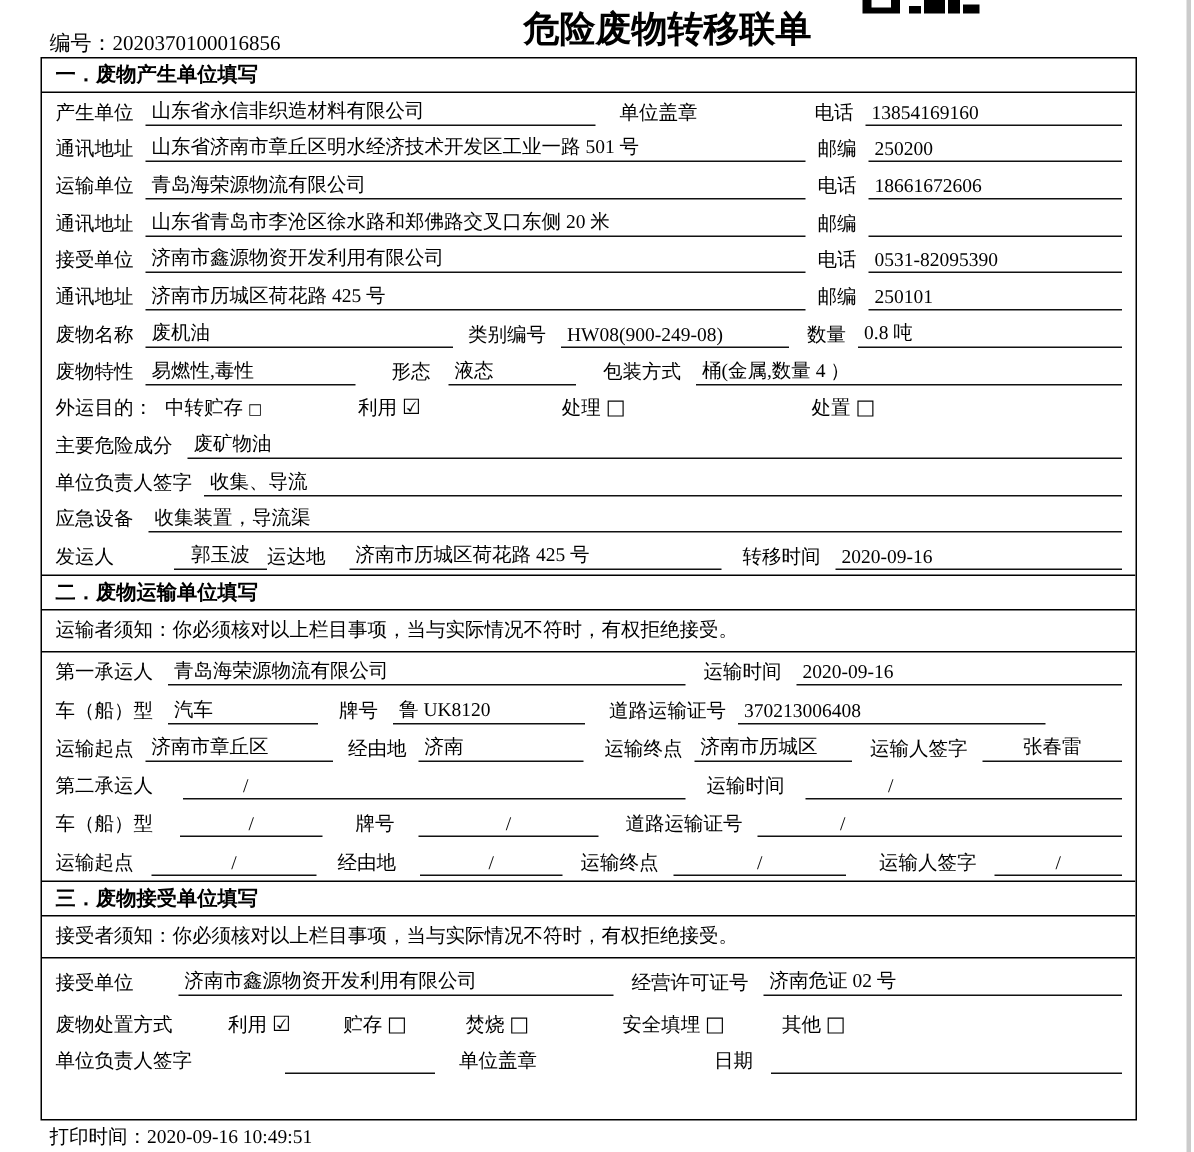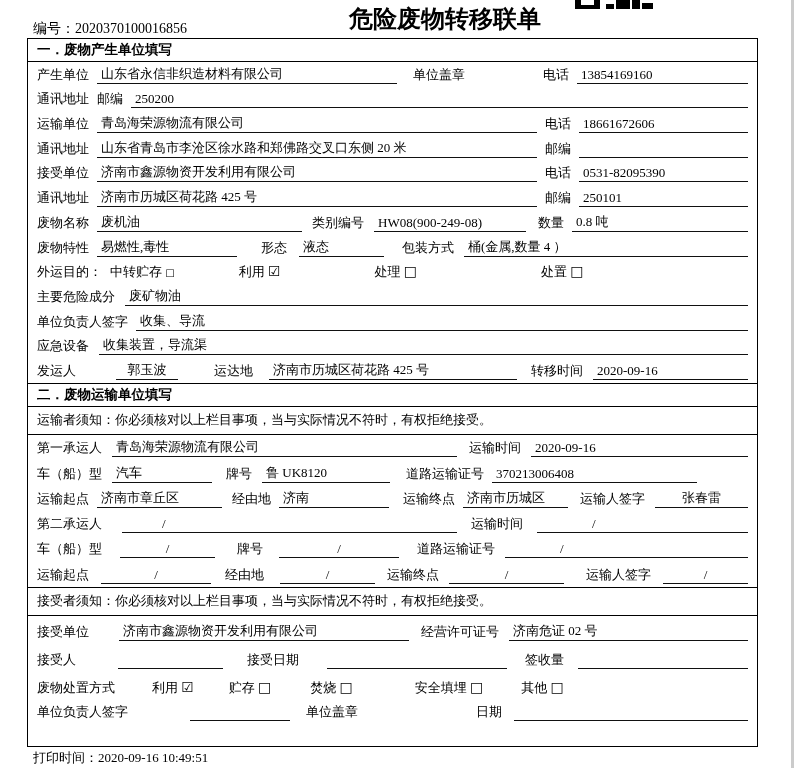--- a/index.html
+++ b/index.html
@@ -69,20 +69,21 @@
       <div class="row">
         <span class="l">产生单位</span>
         <span class="u" style="width:300px;margin-left:8px;">山东省永信非织造材料有限公司</span>
         <span class="l" style="margin-left:16px;">单位盖章</span>
         <span class="l" style="margin-left:78px;">电话</span>
         <span class="u fill" style="margin-left:8px;">13854169160</span>
       </div>
 
       <div class="row">
         <span class="l">通讯地址</span>
+        <span class="u" style="width:440px;margin-left:8px;">山东省济南市章丘区明水经济技术开发区工业一路 501 号</span>
         <span class="l" style="margin-left:8px;">邮编</span>
         <span class="u fill" style="margin-left:8px;">250200</span>
       </div>
 
       <div class="row">
         <span class="l">运输单位</span>
         <span class="u" style="width:440px;margin-left:8px;">青岛海荣源物流有限公司</span>
         <span class="l" style="margin-left:8px;">电话</span>
         <span class="u fill" style="margin-left:8px;">18661672606</span>
       </div>
@@ -157,21 +158,21 @@
       </div>
 
       <div class="row">
         <span class="l">应急设备</span>
         <span class="u fill" style="margin-left:10px;">收集装置，导流渠</span>
       </div>
 
       <div class="row">
         <span class="l">发运人</span>
         <span class="u c" style="width:62px;margin-left:40px;">郭玉波</span>
-        <span class="l" style="margin-left:36px;">运达地</span>
+        <span class="l" style="">运达地</span>
         <span class="u" style="width:248px;margin-left:16px;">济南市历城区荷花路 425 号</span>
         <span class="l" style="margin-left:14px;">转移时间</span>
         <span class="u fill" style="margin-left:10px;">2020-09-16</span>
       </div>
     </div>
 
     <div class="section s2">
       <div class="sec-h">二．废物运输单位填写</div>
       <div class="notice">运输者须知：你必须核对以上栏目事项，当与实际情况不符时，有权拒绝接受。</div>
 
@@ -224,37 +225,30 @@
         <span class="l" style="margin-left:14px;">经由地</span>
         <span class="u c" style="width:95px;margin-left:16px;">/</span>
         <span class="l" style="margin-left:12px;">运输终点</span>
         <span class="u c" style="width:115px;margin-left:10px;">/</span>
         <span class="l" style="margin-left:22px;">运输人签字</span>
         <span class="u fill c" style="margin-left:12px;">/</span>
       </div>
     </div>
 
     <div class="section s3">
+      <div class="sec-h">三．废物接受单位填写</div>
       <div class="notice">接受者须知：你必须核对以上栏目事项，当与实际情况不符时，有权拒绝接受。</div>
 
       <div class="row">
         <span class="l">接受单位</span>
         <span class="u" style="width:290px;margin-left:30px;">济南市鑫源物资开发利用有限公司</span>
         <span class="l" style="margin-left:12px;">经营许可证号</span>
         <span class="u fill" style="margin-left:10px;">济南危证 02 号</span>
       </div>
 
-      <div class="row">
-        <span class="l">接受人</span>
-        <span class="u" style="width:105px;margin-left:42px;"></span>
-        <span class="l" style="margin-left:24px;">接受日期</span>
-        <span class="u" style="width:180px;margin-left:28px;"></span>
-        <span class="l" style="margin-left:18px;">签收量</span>
-        <span class="u fill" style="margin-left:14px;"></span>
-      </div>
 
       <div class="row">
         <span class="l">废物处置方式</span>
         <span class="opt" style="margin-left:37px;">
           <span>利用</span>
           <span class="mk">☑</span>
         </span>
         <span class="opt" style="margin-left:35px;">
           <span>贮存</span>
           <span class="mk">□</span>

